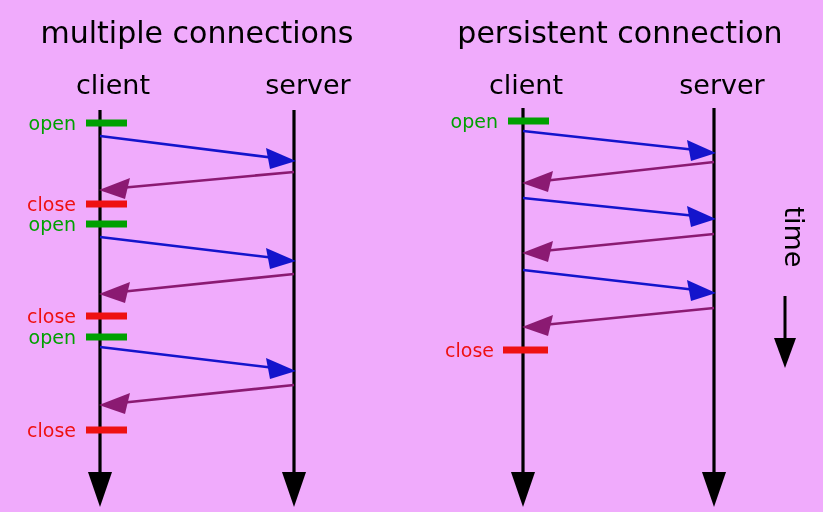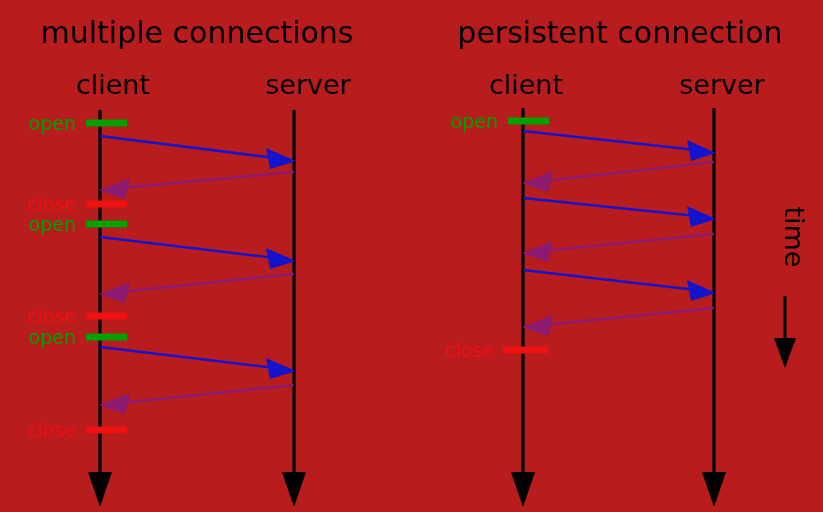--- a/index.html
+++ b/index.html
@@ -4,21 +4,21 @@
 <style>
   html, body {
     margin: 0;
     padding: 0;
     background: #ffffff;
   }
   #canvas {
     position: relative;
     width: 823px;
     height: 512px;
-    background: #b91c1c;
+    background: #f0abfc;
     overflow: hidden;
     font-family: "DejaVu Sans", sans-serif;
   }
   svg.diagram {
     position: absolute;
     left: 0;
     top: 0;
     width: 823px;
     height: 512px;
   }

